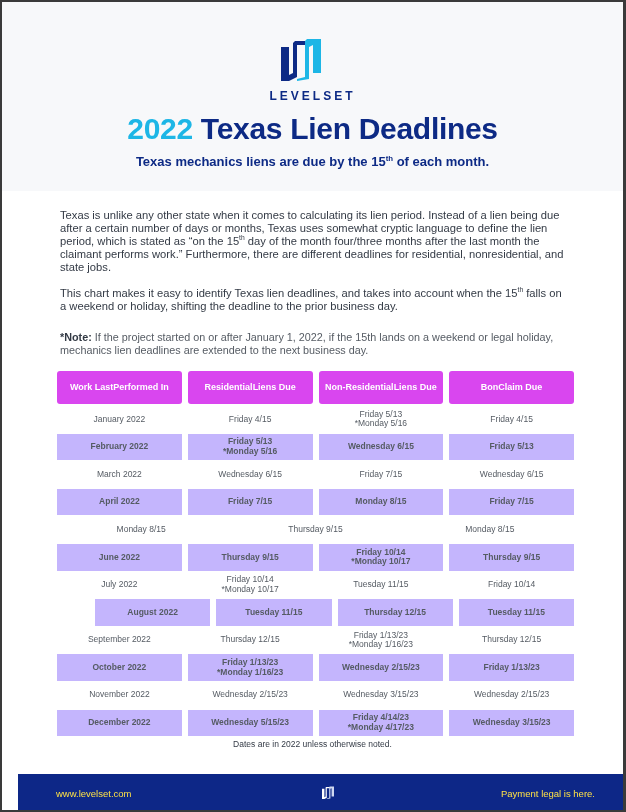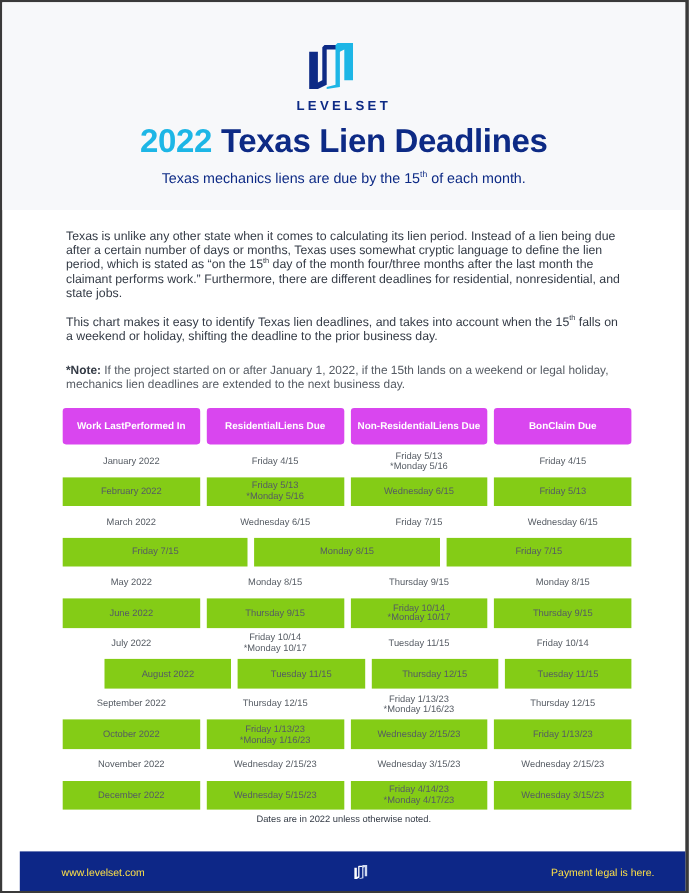--- a/index.html
+++ b/index.html
@@ -4,34 +4,34 @@
 <style>
   * { box-sizing: border-box; margin: 0; padding: 0; }
   html, body { width: 626px; height: 812px; background: #3a3a3a; overflow: hidden; }
   body { font-family: "Liberation Sans", sans-serif; }
   .page { position: absolute; left: 2px; top: 2px; width: 621px; height: 808px; background: #ffffff; overflow: hidden; }
   .hero { position: absolute; left: 0; top: 0; width: 100%; height: 189px; background: #f7f8fa; }
   .logo { position: absolute; left: 279px; top: 37px; width: 40px; height: 44px; }
   .brand { position: absolute; left: 0; width: 100%; top: 87px; text-align: center; font-size: 12px; font-weight: bold; letter-spacing: 3px; color: #0d2a85; }
   .title { position: absolute; left: 0; width: 100%; top: 110px; text-align: center; font-size: 30px; font-weight: bold; color: #0d2a85; letter-spacing: -0.3px; }
   .title .year { color: #1db6e6; }
-  .subtitle { position: absolute; left: 0; width: 100%; top: 152px; text-align: center; font-size: 13px; color: #0d2a85; }
+  .subtitle { position: absolute; left: 0; width: 100%; top: 152px; text-align: center; font-size: 13px; color: #0d2a85; font-weight: bold; }
   sup { font-size: 0.6em; vertical-align: super; line-height: 0; }
   .body-text { position: absolute; left: 58px; width: 508px; font-size: 11.2px; line-height: 13px; color: #333a45; }
   .p1 { top: 207px; }
   .p2 { top: 285px; }
   .note { position: absolute; left: 58px; width: 508px; top: 329px; font-size: 10.8px; line-height: 13px; color: #555b63; }
   .note b { color: #333a45; }
   .table { position: absolute; left: 55px; top: 369px; width: 517px; }
   .hrow { display: flex; gap: 6px; height: 33px; margin-bottom: 2px; }
   .hcell { flex: 1; background: #d946ef; border-radius: 3px; color: #fff; font-weight: bold; font-size: 9px; line-height: 11px; display: flex; align-items: center; justify-content: center; text-align: center; }
   .row { display: flex; gap: 6px; height: 26px; margin-top: 0px; }
   .row + .row { margin-top: 0px; }
   .cell { flex: 1; display: flex; flex-direction: column; align-items: center; justify-content: center; font-size: 8.5px; line-height: 9.5px; color: #555b63; text-align: center; }
-  .row.alt .cell { background: #84cc16; }
+  .row.alt .cell { background: #c4b5fd; font-weight: bold; }
   .footer-note { position: absolute; left: 0; width: 100%; top: 737px; text-align: center; font-size: 8.5px; color: #333a45; }
   .footer { position: absolute; left: 0; bottom: 0; width: 100%; height: 36px; background: #0d2787; color: #fde047; margin-left: 16px; }
   .footer .url { position: absolute; left: 38px; top: 14px; font-size: 9.5px; }
   .footer .help { position: absolute; right: 44px; top: 14px; font-size: 9.5px; }
   .footer .flogo { position: absolute; left: 304px; top: 11px; width: 12px; height: 16px; }
 </style>
 </head>
 <body>
 
 <div class="page">
@@ -116,33 +116,33 @@
         </div>
         <div class="cell">
           <span>Friday 7/15</span>
         </div>
         <div class="cell">
           <span>Wednesday 6/15</span>
         </div>
       </div>
       <div class="row alt" style="height: 26.6px; margin-top: 1px;">
         <div class="cell">
+          <span>April 2022</span>
+        </div>
+        <div class="cell">
           <span>Friday 7/15</span>
         </div>
         <div class="cell">
           <span>Monday 8/15</span>
         </div>
         <div class="cell">
           <span>Friday 7/15</span>
         </div>
       </div>
       <div class="row" style="height: 26.6px; margin-top: 1px;">
-        <div class="cell">
-          <span>May 2022</span>
-        </div>
         <div class="cell">
           <span>Monday 8/15</span>
         </div>
         <div class="cell">
           <span>Thursday 9/15</span>
         </div>
         <div class="cell">
           <span>Monday 8/15</span>
         </div>
       </div>

